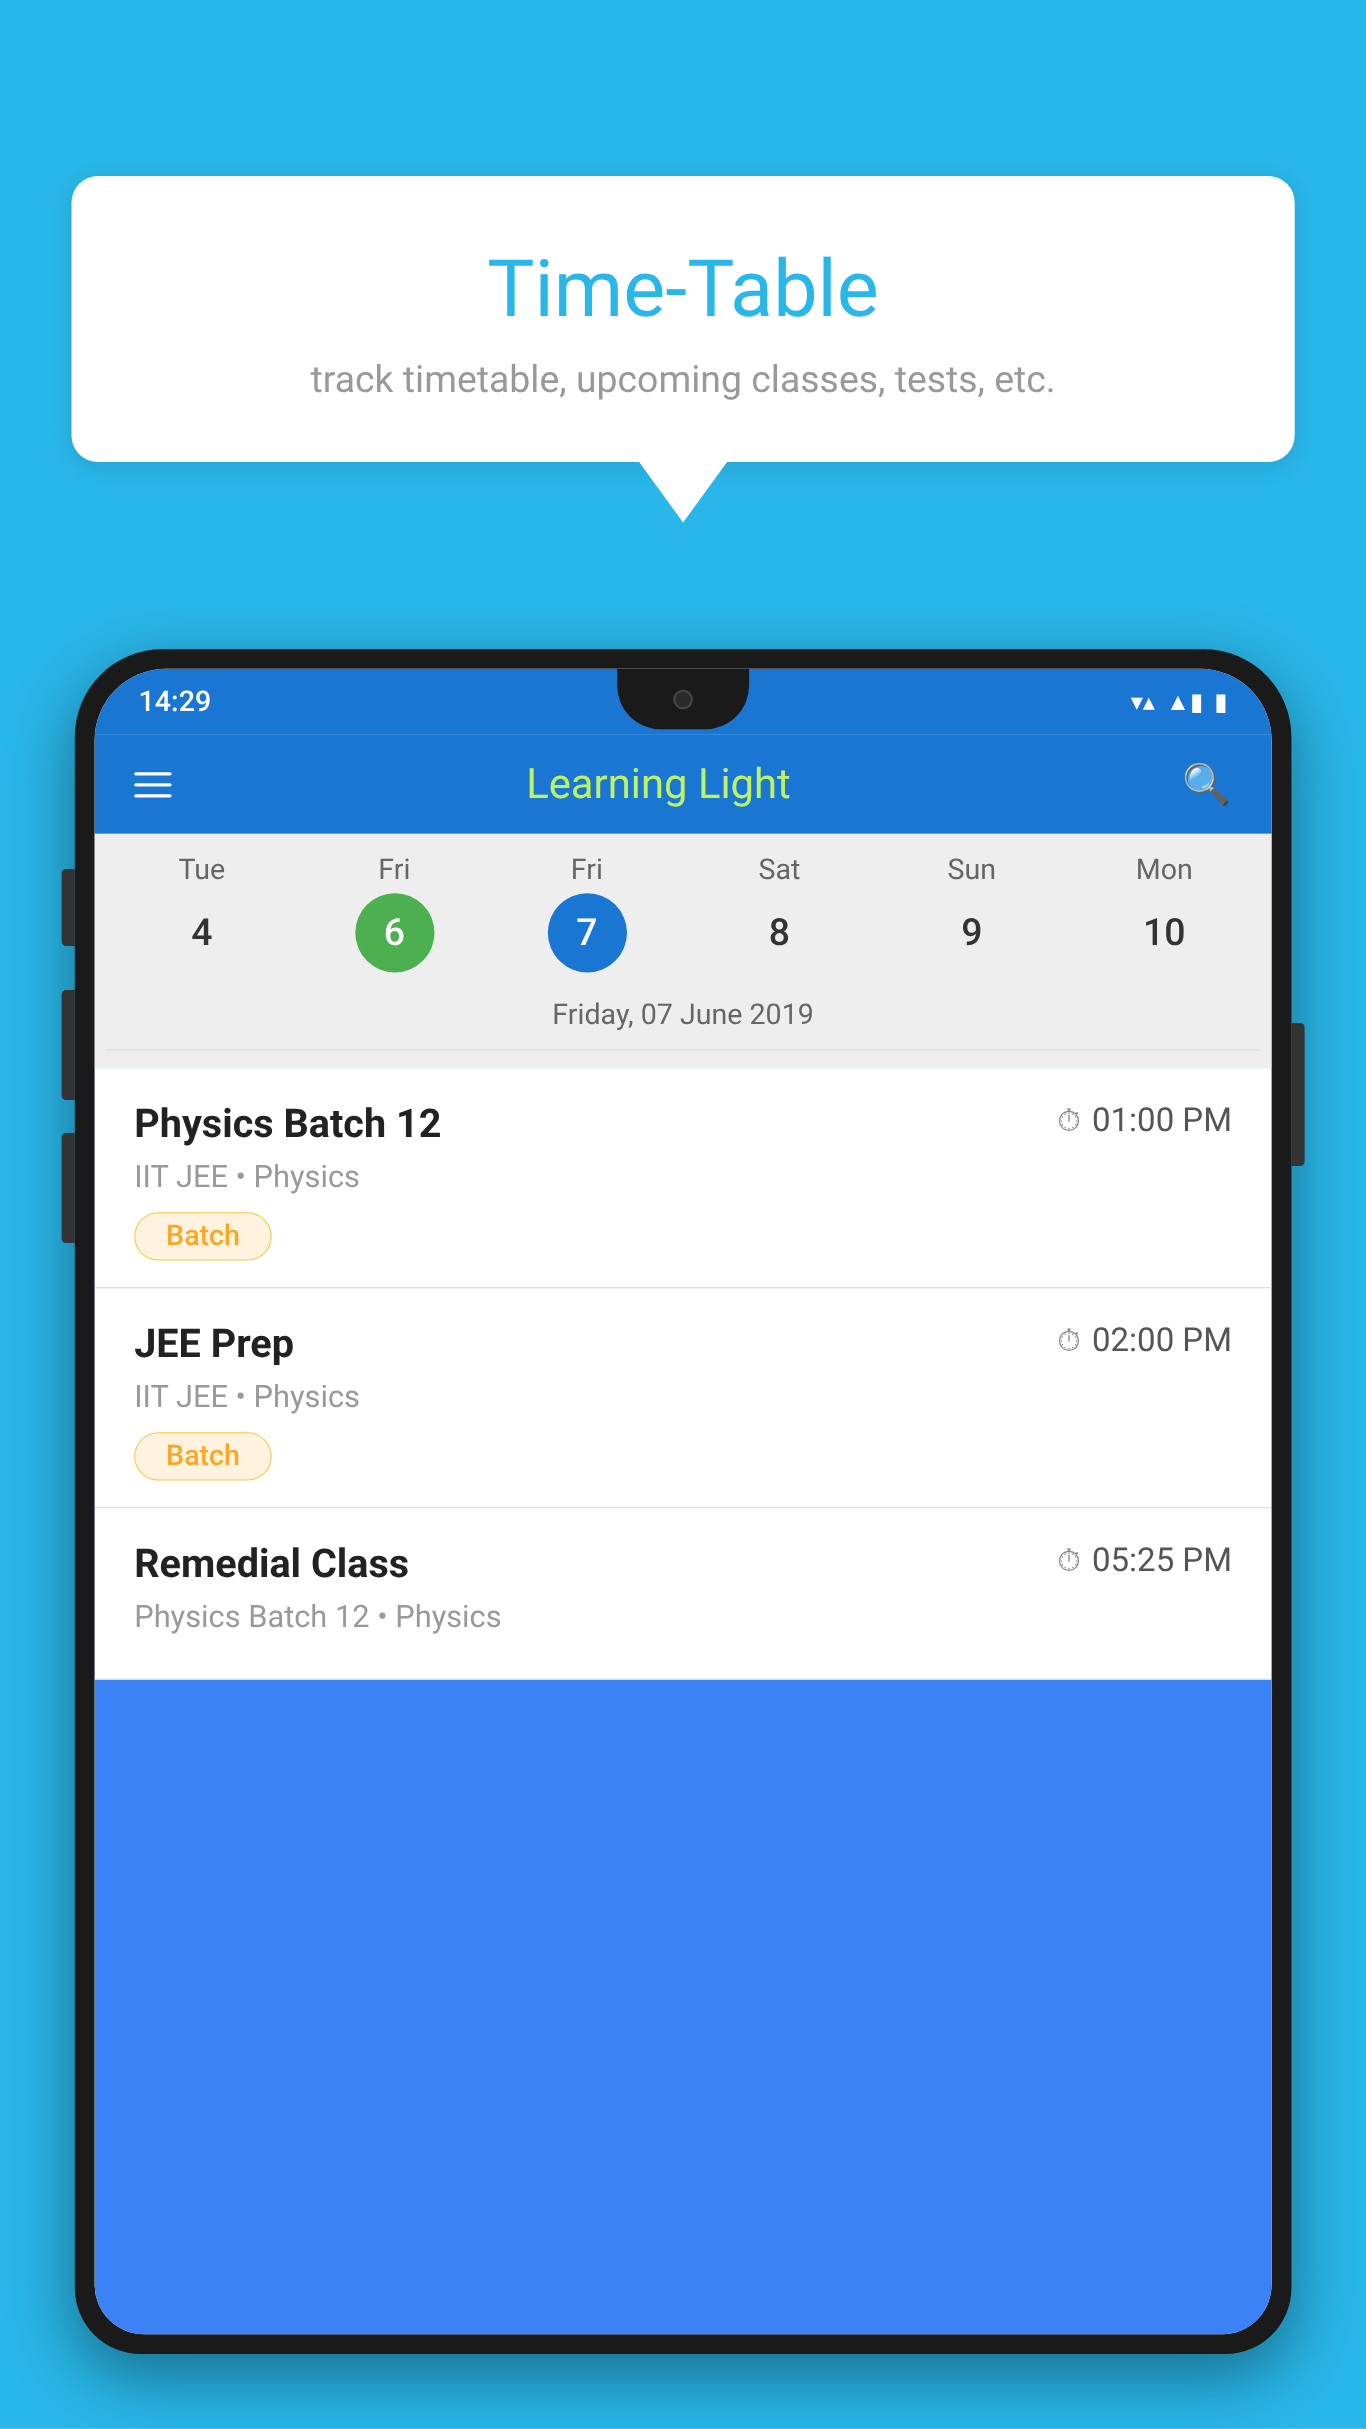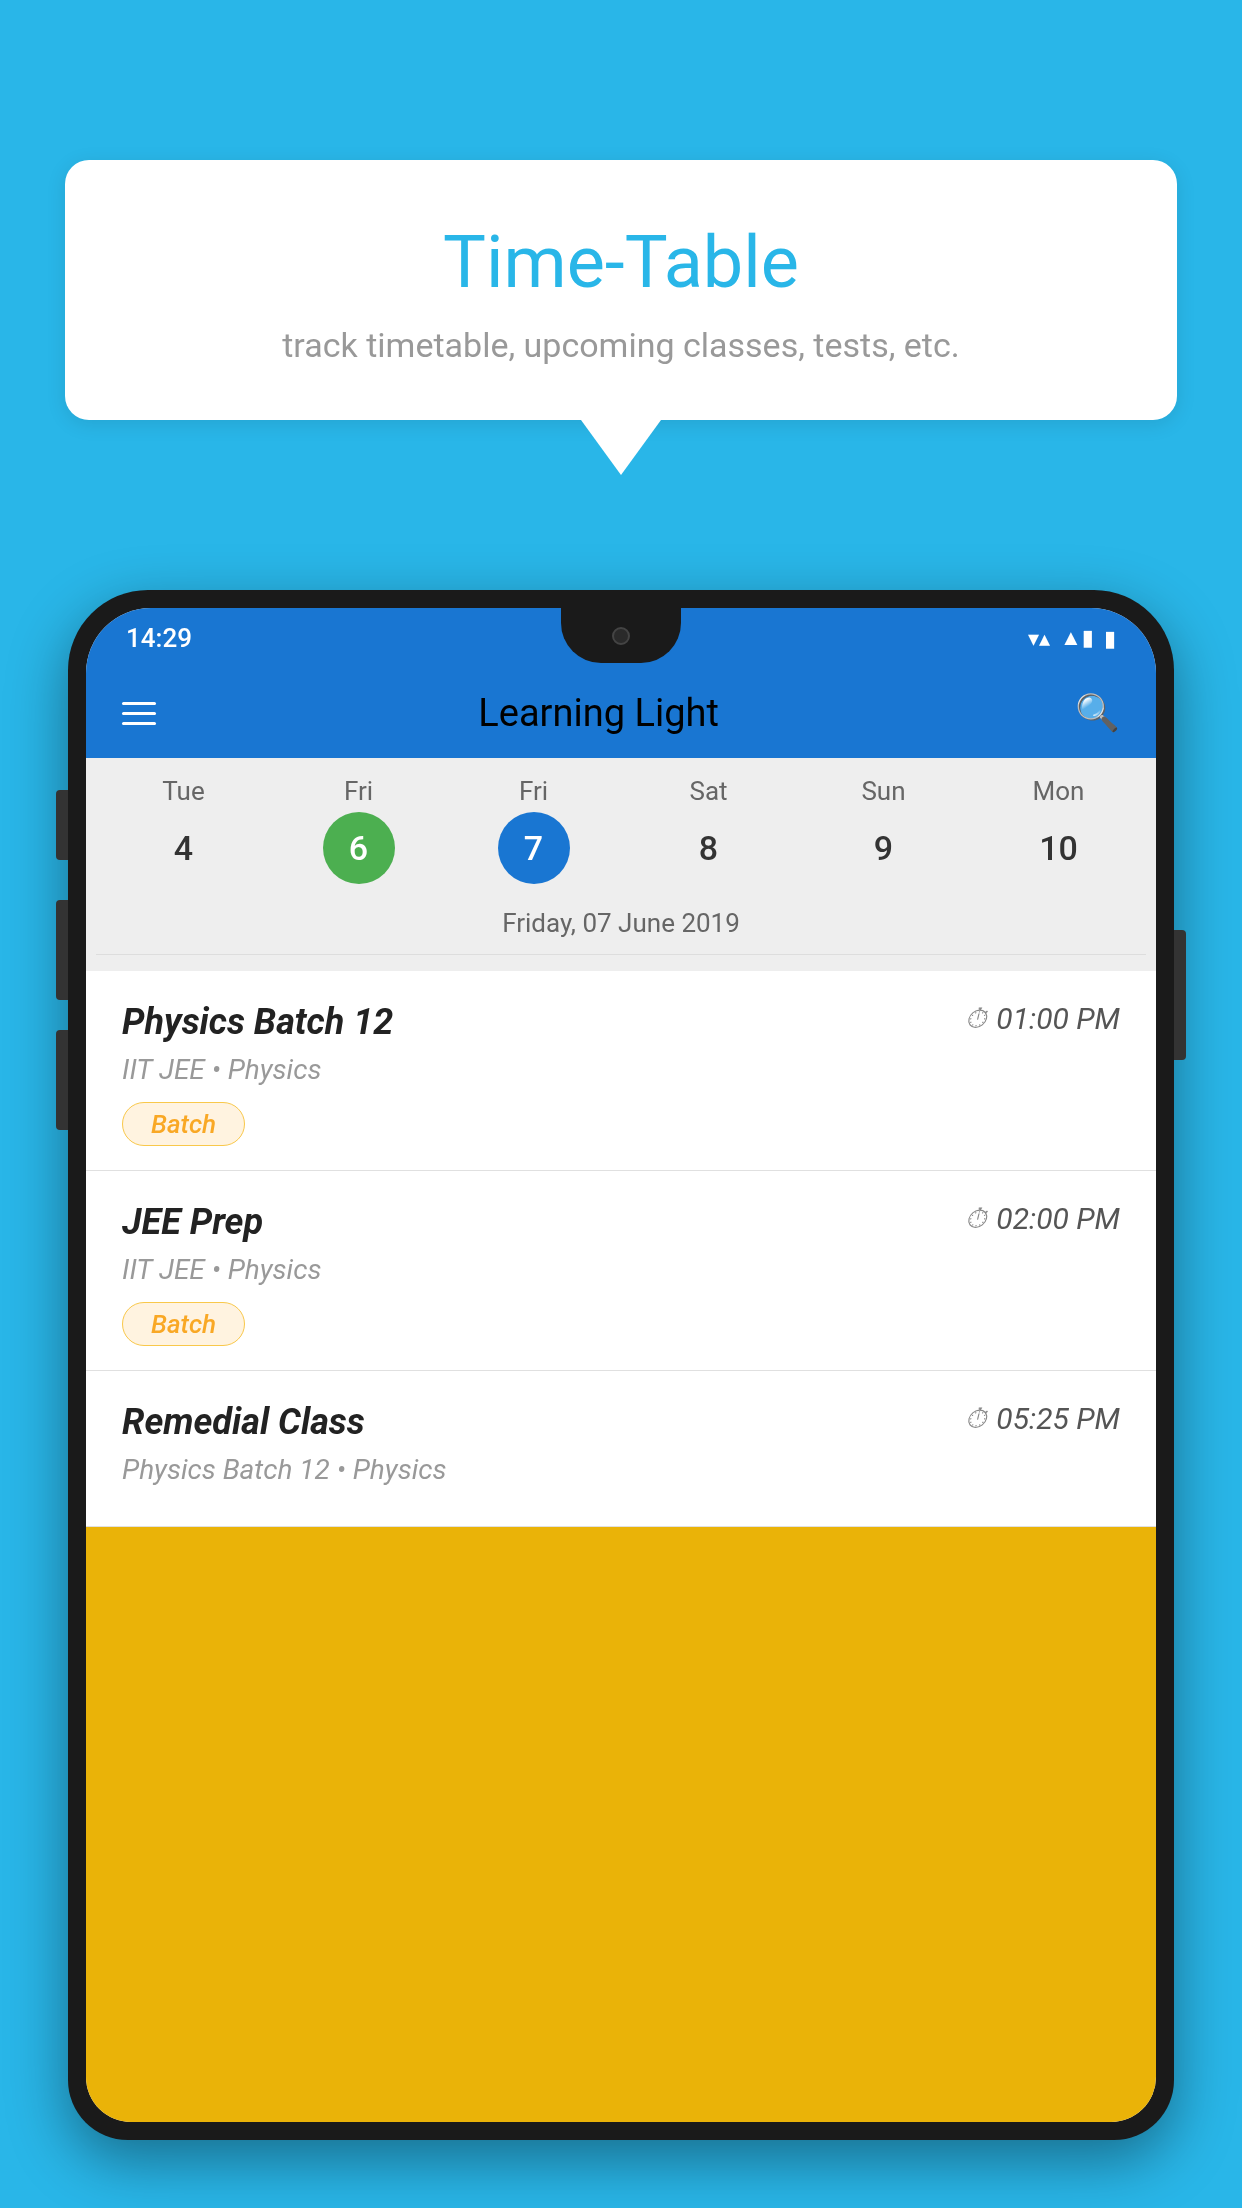--- a/index.html
+++ b/index.html
@@ -187,21 +187,21 @@
 
     .hamburger span {
       display: block;
       width: 34px;
       height: 3px;
       background: white;
       border-radius: 2px;
     }
 
     .app-title {
-      color: #000000;
+      color: #bef264;
       font-size: 38px;
       font-weight: 400;
       flex: 1;
       text-align: center;
       margin-left: -34px;
     }
 
     .search-icon-btn {
       color: white;
       font-size: 36px;
@@ -261,24 +261,23 @@
       text-align: center;
       font-size: 26px;
       color: #666;
       padding: 14px 0 16px;
       background: #eeeeee;
       border-bottom: 1px solid #ddd;
     }
 
     
     .class-list {
-      background: #eab308;
+      background: #3b82f6;
       overflow-y: auto;
       height: calc(100% - 342px);
-      font-style: italic;
     }
 
     .class-item {
       padding: 30px 36px 24px;
       border-bottom: 1px solid #e0e0e0;
       background: white;
     }
 
     .class-item-header {
       display: flex;

